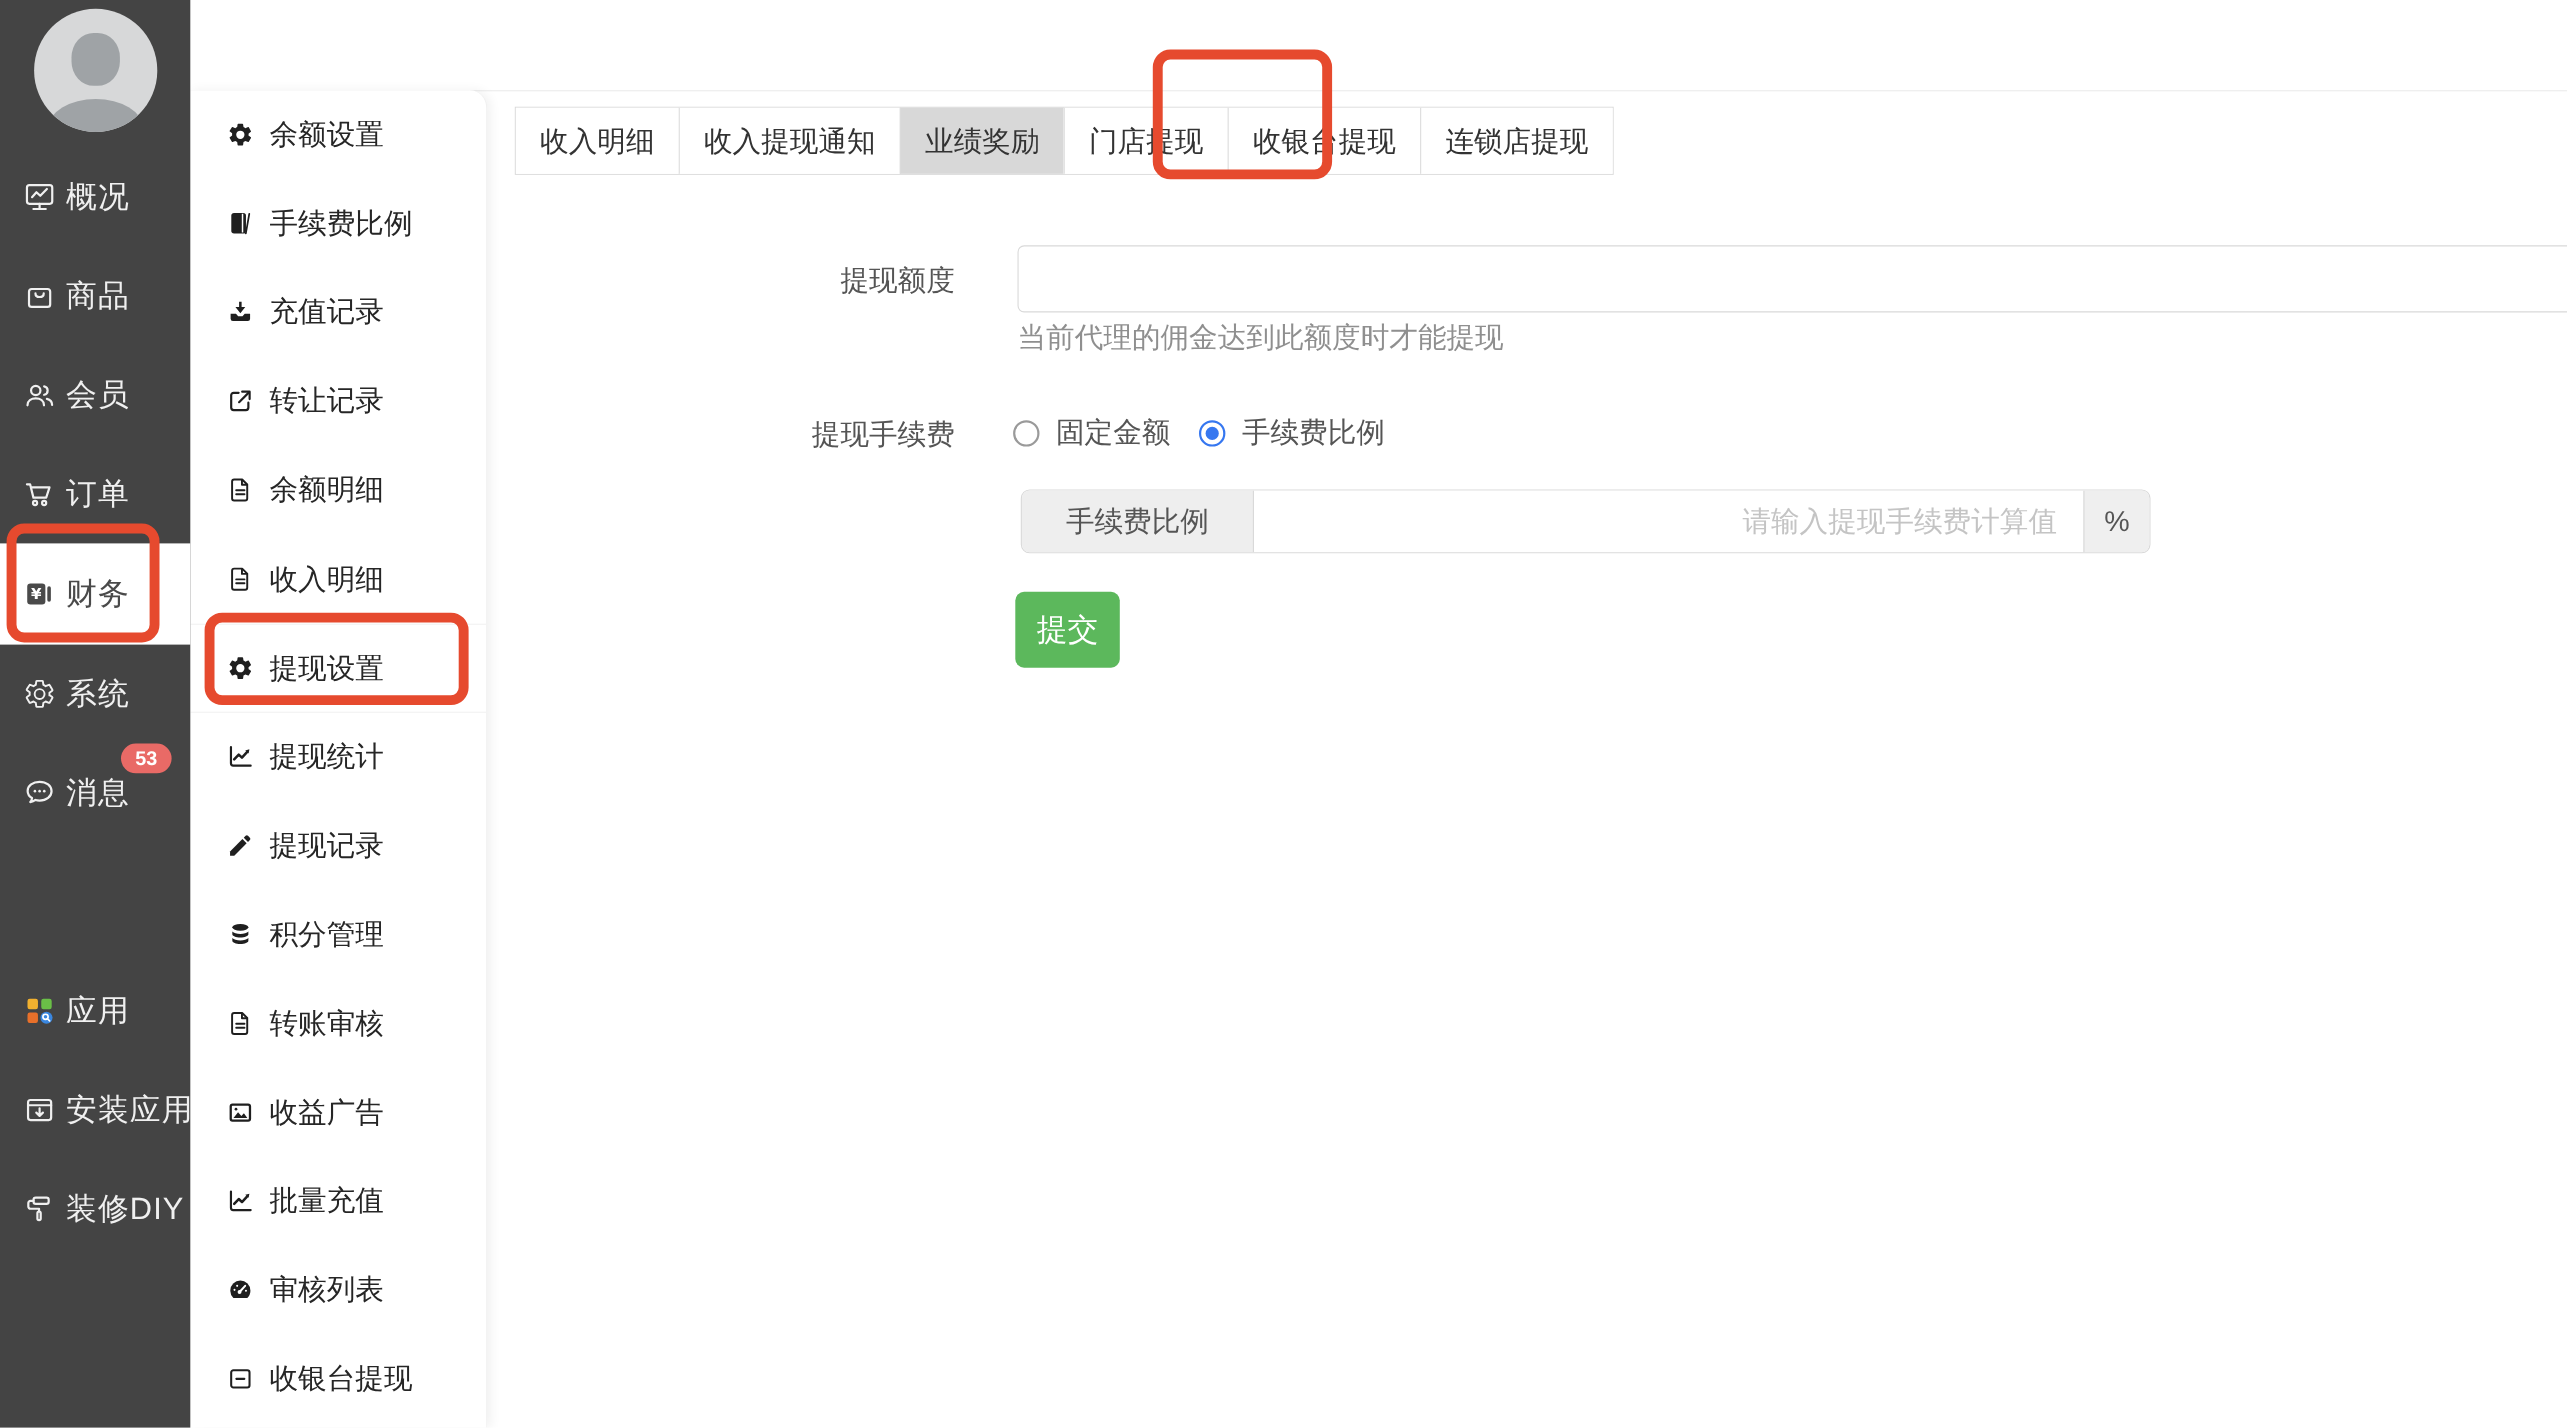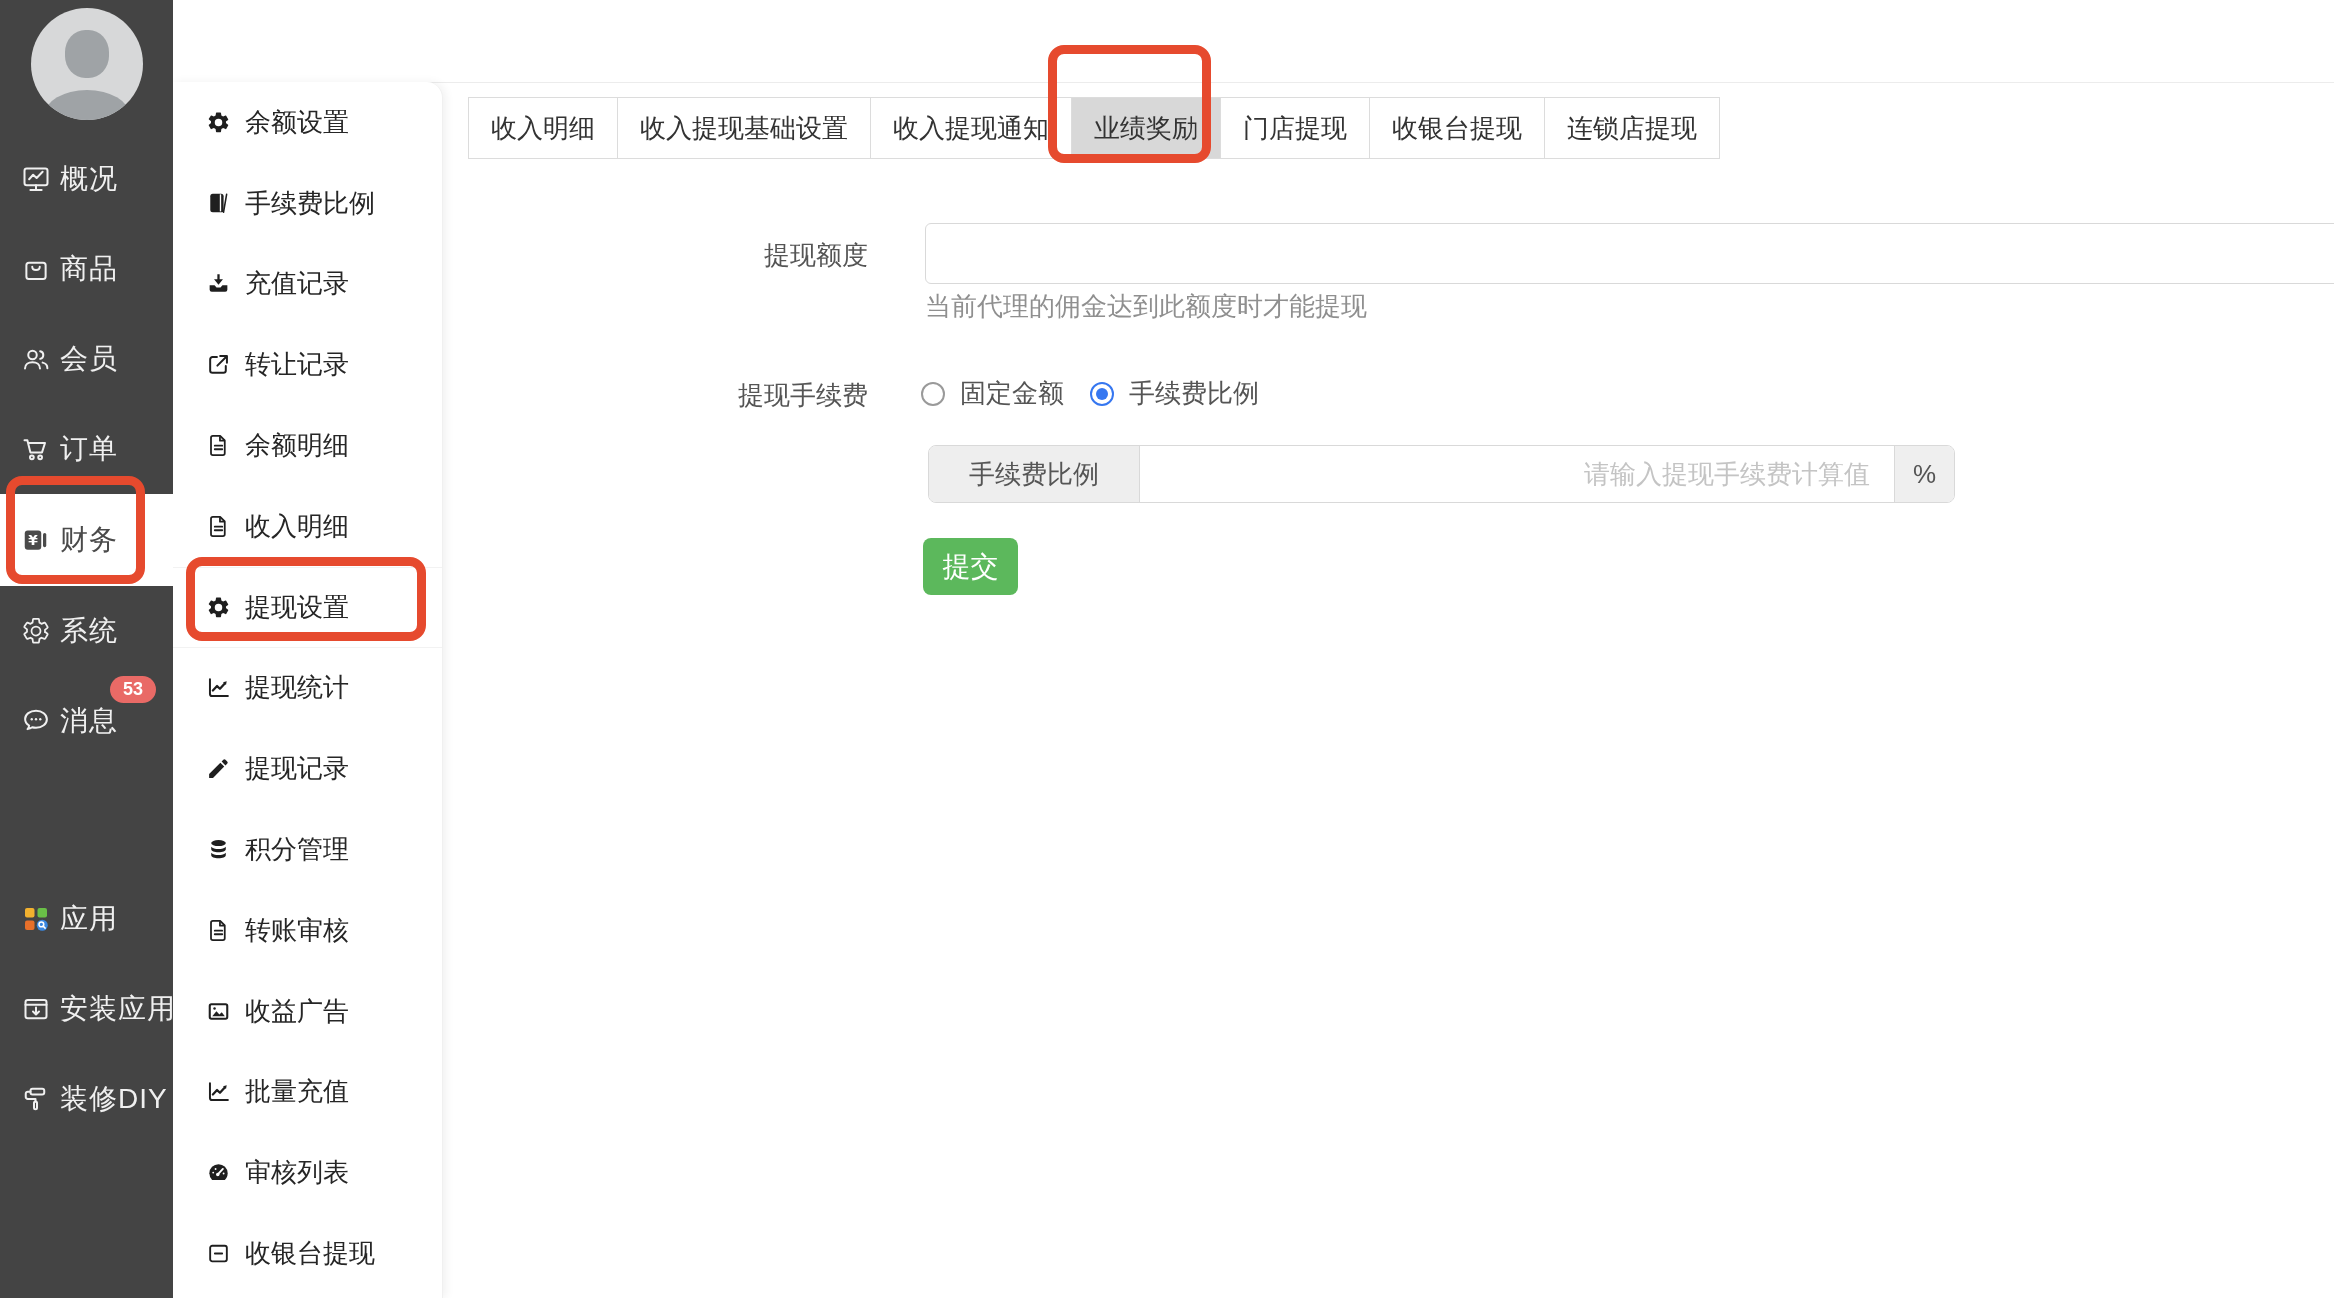--- a/index.html
+++ b/index.html
@@ -55,21 +55,21 @@
 
   .group { position:absolute; left:928px; top:445px; width:1027px; height:58px; border:1px solid #d9d9d9;
     border-radius:8px; display:flex; overflow:hidden; background:#fff; z-index:2; }
   .group .addon { width:211px; background:#eeeeee; border-right:1px solid #d9d9d9; display:flex; align-items:center; justify-content:center;
     font-size:26px; color:#555; flex:0 0 auto; }
   .group .g-input { flex:1; border:none; outline:none; font-size:26px; color:#333; padding:0 24px; background:#fff;text-align:right; }
   .group .g-input::placeholder { color:#c4c4c4; }
   .group .suffix { width:60px; background:#efefef; border-left:1px solid #d9d9d9; display:flex; align-items:center; justify-content:center;
     font-size:26px; color:#555; flex:0 0 auto; }
 
-  .submit-btn { position:absolute; left:923px; top:538px; width:95px; height:57px; background:#5cb85c; color:#fff;
+  .submit-btn { position:absolute; left:923px; top:538px; width:95px; height:69px; background:#5cb85c; color:#fff;
     border:none; border-radius:8px; font-size:28px; cursor:pointer; z-index:2;
     font-family:"Liberation Sans","DejaVu Sans",sans-serif; }
 
   
   .anno { position:absolute; border:9px solid #e64a2e; border-radius:16px; background:transparent; z-index:10; pointer-events:none; }
   .anno-finance { left:6px; top:476px; width:139px; height:108px; }
   .anno-submenu { left:186px; top:557px; width:240px; height:84px; }
   .anno-tab { left:1048px; top:45px; width:163px; height:118px; }
 </style>
 </head>
@@ -340,21 +340,20 @@
               <path d="M8.5 12h7" stroke="currentColor" stroke-width="1.8" stroke-linecap="round"></path>
             </svg>
           </span>
     <span class="lbl">收银台提现</span>
         </li>
       </ul>
   </div>
 
   <div class="tabbar" id="tabbar">
       <div class="tab">收入明细</div>
-      <div class="tab">收入提现基础设置</div>
       <div class="tab">收入提现通知</div>
       <div class="tab active">业绩奖励</div>
       <div class="tab">门店提现</div>
       <div class="tab">收银台提现</div>
       <div class="tab">连锁店提现</div>
     </div>
 
   <div class="f-label" style="left:608px; top:238px;">提现额度</div>
   <input class="quota-input" type="text" value="" style="">
   <div class="hint">当前代理的佣金达到此额度时才能提现</div>

